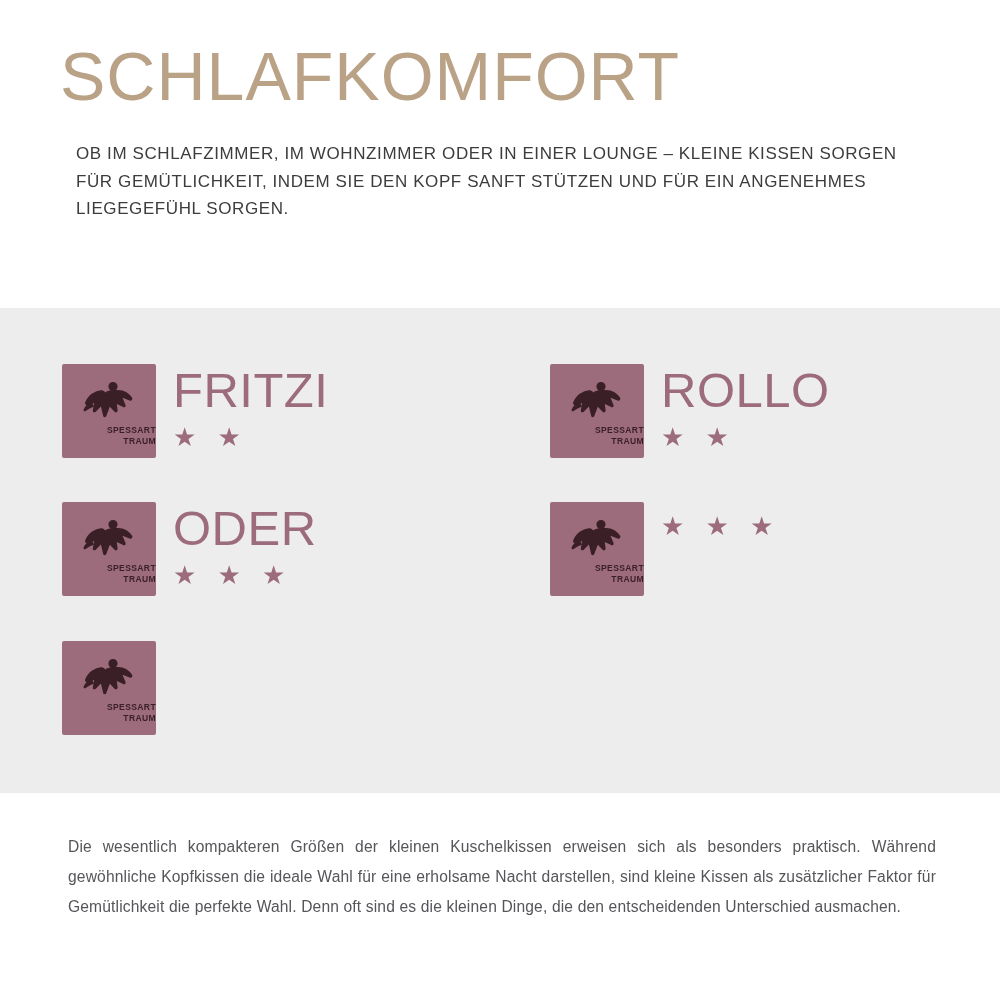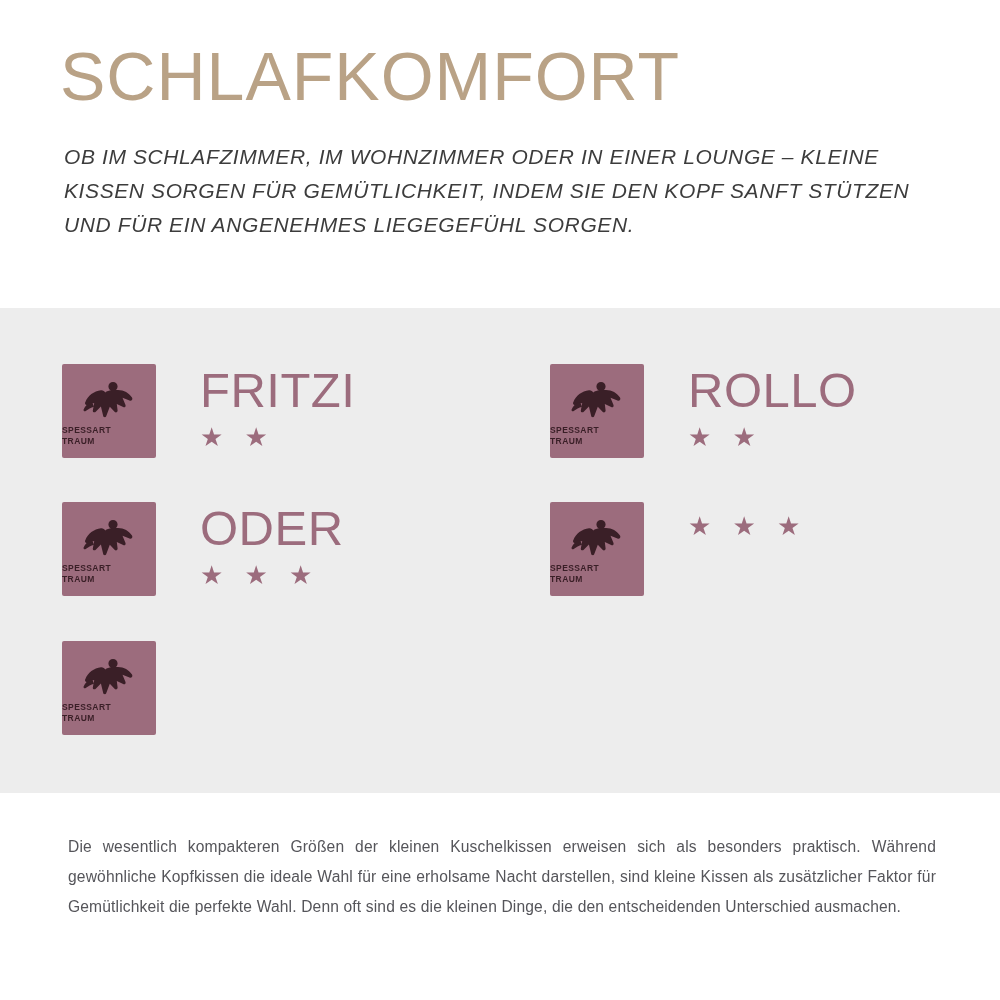--- a/index.html
+++ b/index.html
@@ -29,28 +29,27 @@
   .main-title {
     font-size: 68px;
     line-height: 1.0;
     letter-spacing: 1px;
     font-weight: 400;
     color: #b9a286;
     margin: 0 0 30px 0;
     white-space: nowrap;
   }
   .subtitle {
-    font-size: 21px;
+    font-size: 17px;
     line-height: 1.62;
     letter-spacing: 0.6px;
     color: #3c3c3c;
     font-weight: 400;
-    margin: 4px;
+    margin: 16px;
     max-width: 880px;
-    font-style: italic;
   }
 
   
   .panel {
     position: absolute;
     left: 0;
     top: 308px;
     width: 1000px;
     height: 485px;
     background: #ededed;
@@ -86,30 +85,30 @@
     position: absolute;
     left: 50%;
     top: 16px;
     transform: translateX(-50%);
   }
   .logo-tile .brand {
     position: absolute;
     left: 0;
     right: 0;
     bottom: 12px;
-    text-align: left;
+    text-align: right;
     color: #3a1f27;
     font-size: 8.5px;
     font-weight: 700;
     letter-spacing: 0.4px;
     line-height: 1.22;
   }
 
   .info {
-    margin-left: 44px;
+    margin-left: 17px;
     padding-top: 2px;
   }
   .name {
     font-size: 49px;
     line-height: 1.0;
     letter-spacing: 0.5px;
     color: #9c6c7d;
     font-weight: 400;
     white-space: nowrap;
   }

